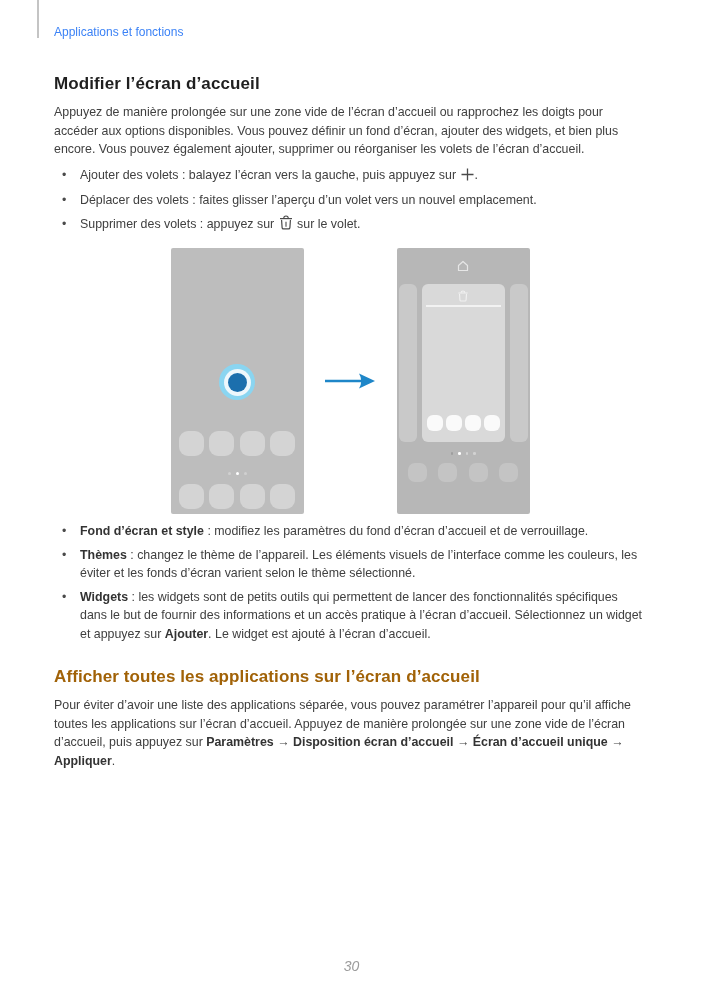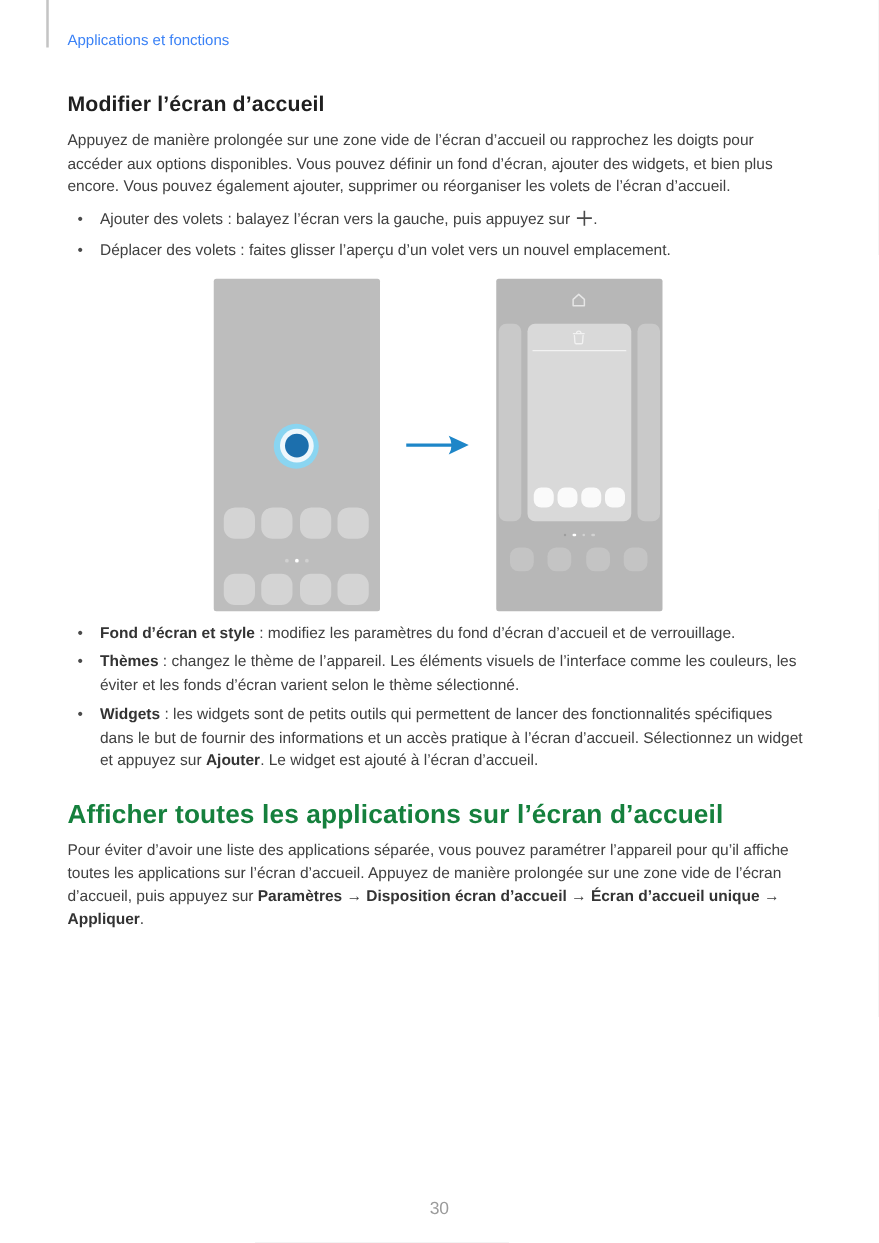--- a/index.html
+++ b/index.html
@@ -11,21 +11,21 @@
     font-family:"Liberation Sans", sans-serif;
     color:#404040;
     overflow:hidden;
   }
   
   .head-rule{position:absolute;left:37px;top:0;width:2px;height:38px;background:#c4c4c4;}
   .running-head{position:absolute;left:54px;top:25px;font-size:12px;color:#3b82f6;}
   
   .content{position:absolute;left:54px;top:72px;width:592px;}
   h1{margin:0 0 0 0;font-size:17px;line-height:24px;font-weight:700;color:#1f1f1f;letter-spacing:.1px;}
-  h2{margin:22px 0 0 0;font-size:21px;line-height:24px;font-weight:700;color:#15803d;letter-spacing:.1px;}
+  h2{margin:22px 0 0 0;font-size:17px;line-height:24px;font-weight:700;color:#a16207;letter-spacing:.1px;}
   p{margin:7px 0 0 0;font-size:12.4px;line-height:18.5px;}
   b{font-weight:700;color:#333333;}
   ul.bullets{list-style:none;margin:7px 0 0 0;padding:0;}
   ul.bullets li{position:relative;padding-left:26px;margin:0 0 5px 0;font-size:12.4px;line-height:18.5px;}
   ul.bullets li::before{content:"•";position:absolute;left:8px;top:0;color:#4a4a4a;}
   .inline-icon{vertical-align:-2px;margin:0 1px;}
   
   .figure{margin:13px 0 0 0;height:266px;display:flex;justify-content:center;align-items:flex-start;}
   .phone{position:relative;width:133px;height:266px;border-radius:2px;overflow:hidden;}
   .phone-left{background:#bdbdbd;}
@@ -52,21 +52,21 @@
   .panel.center{left:25px;width:83px;background:#d9d9d9;}
   .panel-trash{position:absolute;left:50%;top:4px;transform:translateX(-50%);}
   .pline{position:absolute;left:4px;right:4px;top:21px;height:1.5px;background:#f2f2f2;}
   .panel-apps{position:absolute;left:5px;right:5px;bottom:11px;display:flex;justify-content:space-between;}
   .panel-apps div{width:16px;height:16px;border-radius:6px;background:#fafafa;}
   .pdots4{position:absolute;left:0;right:0;top:204px;display:flex;justify-content:center;gap:5px;}
   .pdots4 span{width:2.5px;height:2.5px;border-radius:50%;}
   .dock{position:absolute;left:11px;right:11px;top:215px;display:flex;justify-content:space-between;}
   .dock div{width:19px;height:19px;border-radius:7px;background:#c4c4c4;}
   
-  .pageno{position:absolute;left:0;right:0;bottom:20px;text-align:center;font-size:14px;color:#9b9b9b;}
+  .pageno{position:absolute;left:0;right:0;bottom:20px;text-align:center;font-size:14px;color:#9b9b9b;font-style:italic;}
 </style>
 </head>
 <body>
 
 <div class="page">
 
   <div class="head-rule"></div>
   <div class="running-head">Applications et fonctions</div>
 
   <div class="content">
@@ -76,20 +76,28 @@
     <p>Appuyez de manière prolongée sur une zone vide de l’écran d’accueil ou rapprochez les doigts pour accéder aux options disponibles. Vous pouvez définir un fond d’écran, ajouter des widgets, et bien plus encore. Vous pouvez également ajouter, supprimer ou réorganiser les volets de l’écran d’accueil.</p>
 
     <ul class="bullets">
       <li>
         <span>Ajouter des volets : balayez l’écran vers la gauche, puis appuyez sur </span><span class="inline-icon"><svg width="13" height="13" viewBox="0 0 13 13">
               <path d="M6.5 0.5 V12.5 M0.5 6.5 H12.5" stroke="#4a4a4a" stroke-width="1.3" fill="none"></path>
             </svg></span><span>.</span>
       </li>
       <li>
         <span>Déplacer des volets : faites glisser l’aperçu d’un volet vers un nouvel emplacement.</span>
+      </li>
+      <li>
+        <span>Supprimer des volets : appuyez sur </span><span class="inline-icon"><svg width="14" height="15" viewBox="0 0 14 15">
+              <path d="M1 3.6 H13" stroke="#4a4a4a" stroke-width="1.2" fill="none"></path>
+              <path d="M4.7 3.4 Q4.7 1 7 1 Q9.3 1 9.3 3.4" stroke="#4a4a4a" stroke-width="1.1" fill="none"></path>
+              <path d="M2.6 5.4 L3.1 12.6 Q3.2 13.9 4.5 13.9 L9.5 13.9 Q10.8 13.9 10.9 12.6 L11.4 5.4" stroke="#4a4a4a" stroke-width="1.2" fill="none" stroke-linecap="round"></path>
+              <path d="M7 6.8 V11.8" stroke="#4a4a4a" stroke-width="1.1"></path>
+            </svg></span><span> sur le volet.</span>
       </li>
     </ul>
 
     <div class="figure">
 
       <div class="phone phone-left">
         <div class="touch">
           <div class="touch-mid">
               <div class="touch-core"></div>
             </div>

